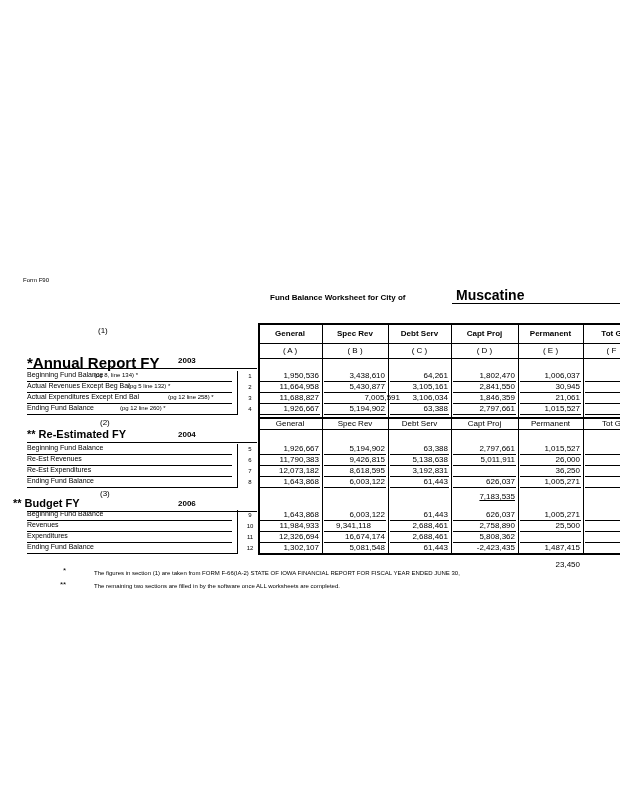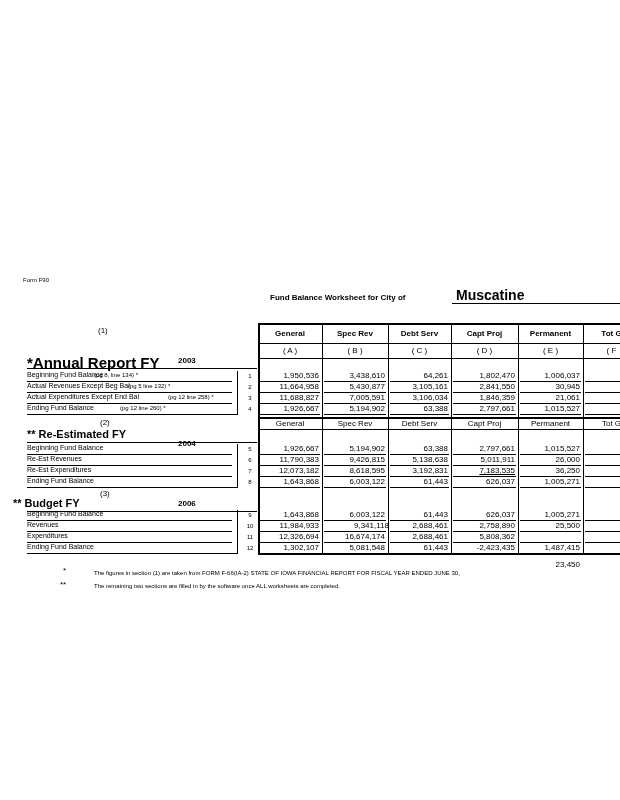--- a/index.html
+++ b/index.html
@@ -105,21 +105,21 @@
     <div class="ul" style="left:520px; top:392px; width:61px;"></div>
     <div class="cell" style="left:583px; top:382px; width:57px;">26,4</div>
     <div class="ul" style="left:585px; top:392px; width:53px;"></div>
     <div class="abs row-label" style="top:393px;">Actual Expenditures Except End Bal</div>
     <div class="abs row-note" style="left:168px; top:394px;">(pg 12 line 258) *</div>
     <div class="ul" style="left:27px; top:403px; width:205px;"></div>
     <div class="abs lnum" style="left:243px; top:395px;">3</div>
     <div class="vline" style="left:237px; top:393px; height:11px;"></div>
     <div class="cell" style="left:258px; top:393px; width:64px;">11,688,827</div>
     <div class="ul" style="left:260px; top:403px; width:60px;"></div>
-    <div class="cell" style="left:322px; top:393px; width:66px;">7,005,591</div>
+    <div class="cell" style="left:337px; top:393px; width:66px;">7,005,591</div>
     <div class="ul" style="left:324px; top:403px; width:62px;"></div>
     <div class="cell" style="left:388px; top:393px; width:63px;">3,106,034</div>
     <div class="ul" style="left:390px; top:403px; width:59px;"></div>
     <div class="cell" style="left:451px; top:393px; width:67px;">1,846,359</div>
     <div class="ul" style="left:453px; top:403px; width:63px;"></div>
     <div class="cell" style="left:518px; top:393px; width:65px;">21,061</div>
     <div class="ul" style="left:520px; top:403px; width:61px;"></div>
     <div class="cell" style="left:583px; top:393px; width:57px;">23,6</div>
     <div class="ul" style="left:585px; top:403px; width:53px;"></div>
     <div class="abs row-label" style="top:404px;">Ending Fund Balance</div>
@@ -134,21 +134,21 @@
     <div class="cell" style="left:388px; top:404px; width:63px;">63,388</div>
     <div class="ul" style="left:390px; top:414px; width:59px;"></div>
     <div class="cell" style="left:451px; top:404px; width:67px;">2,797,661</div>
     <div class="ul" style="left:453px; top:414px; width:63px;"></div>
     <div class="cell" style="left:518px; top:404px; width:65px;">1,015,527</div>
     <div class="ul" style="left:520px; top:414px; width:61px;"></div>
     <div class="cell" style="left:583px; top:404px; width:57px;">10,9</div>
     <div class="ul" style="left:585px; top:414px; width:53px;"></div>
     <div class="abs sec-num" style="left:100px; top:418px;">(2)</div>
     <div class="abs sec-title" style="left:27px; top:428px;">** Re-Estimated FY</div>
-    <div class="abs sec-year" style="left:178px; top:430px;margin-top:9px;">2004</div>
+    <div class="abs sec-year" style="left:178px; top:430px;">2004</div>
     <div class="ul" style="left:27px; top:442px; width:230px;"></div>
     <div class="abs row-label" style="top:444px;">Beginning Fund Balance</div>
     <div class="ul" style="left:27px; top:454px; width:205px;"></div>
     <div class="abs lnum" style="left:243px; top:446px;">5</div>
     <div class="vline" style="left:237px; top:444px; height:11px;"></div>
     <div class="cell" style="left:258px; top:444px; width:64px;">1,926,667</div>
     <div class="ul" style="left:260px; top:454px; width:60px;"></div>
     <div class="cell" style="left:322px; top:444px; width:66px;">5,194,902</div>
     <div class="ul" style="left:324px; top:454px; width:62px;"></div>
     <div class="cell" style="left:388px; top:444px; width:63px;">63,388</div>
@@ -178,21 +178,21 @@
     <div class="abs row-label" style="top:466px;">Re-Est Expenditures</div>
     <div class="ul" style="left:27px; top:476px; width:205px;"></div>
     <div class="abs lnum" style="left:243px; top:468px;">7</div>
     <div class="vline" style="left:237px; top:466px; height:11px;"></div>
     <div class="cell" style="left:258px; top:466px; width:64px;">12,073,182</div>
     <div class="ul" style="left:260px; top:476px; width:60px;"></div>
     <div class="cell" style="left:322px; top:466px; width:66px;">8,618,595</div>
     <div class="ul" style="left:324px; top:476px; width:62px;"></div>
     <div class="cell" style="left:388px; top:466px; width:63px;">3,192,831</div>
     <div class="ul" style="left:390px; top:476px; width:59px;"></div>
-    <div class="cell" style="left:451px; top:466px; width:67px;text-decoration:underline;">7,183,535</div>
+    <div class="cell" style="left:451px; top:492px; width:67px;text-decoration:underline;">7,183,535</div>
     <div class="ul" style="left:453px; top:476px; width:63px;"></div>
     <div class="cell" style="left:518px; top:466px; width:65px;">36,250</div>
     <div class="ul" style="left:520px; top:476px; width:61px;"></div>
     <div class="cell" style="left:583px; top:466px; width:57px;">30,5</div>
     <div class="ul" style="left:585px; top:476px; width:53px;"></div>
     <div class="abs row-label" style="top:477px;">Ending Fund Balance</div>
     <div class="ul" style="left:27px; top:487px; width:210px;"></div>
     <div class="abs lnum" style="left:243px; top:479px;">8</div>
     <div class="vline" style="left:237px; top:477px; height:11px;"></div>
     <div class="cell" style="left:258px; top:477px; width:64px;">1,643,868</div>
@@ -226,21 +226,21 @@
     <div class="cell" style="left:518px; top:510px; width:65px;">1,005,271</div>
     <div class="ul" style="left:520px; top:520px; width:61px;"></div>
     <div class="cell" style="left:583px; top:510px; width:57px;">9,9</div>
     <div class="ul" style="left:585px; top:520px; width:53px;"></div>
     <div class="abs row-label" style="top:521px;">Revenues</div>
     <div class="ul" style="left:27px; top:531px; width:205px;"></div>
     <div class="abs lnum" style="left:243px; top:523px;">10</div>
     <div class="vline" style="left:237px; top:521px; height:11px;"></div>
     <div class="cell" style="left:258px; top:521px; width:64px;">11,984,933</div>
     <div class="ul" style="left:260px; top:531px; width:60px;"></div>
-    <div class="cell" style="left:326px; top:521px; width:66px;">9,341,118</div>
+    <div class="cell" style="left:308px; top:521px; width:66px;">9,341,118</div>
     <div class="ul" style="left:324px; top:531px; width:62px;"></div>
     <div class="cell" style="left:388px; top:521px; width:63px;">2,688,461</div>
     <div class="ul" style="left:390px; top:531px; width:59px;"></div>
     <div class="cell" style="left:451px; top:521px; width:67px;">2,758,890</div>
     <div class="ul" style="left:453px; top:531px; width:63px;"></div>
     <div class="cell" style="left:518px; top:521px; width:65px;">25,500</div>
     <div class="ul" style="left:520px; top:531px; width:61px;"></div>
     <div class="cell" style="left:583px; top:521px; width:57px;">26,7</div>
     <div class="ul" style="left:585px; top:531px; width:53px;"></div>
     <div class="abs row-label" style="top:532px;">Expenditures</div>

